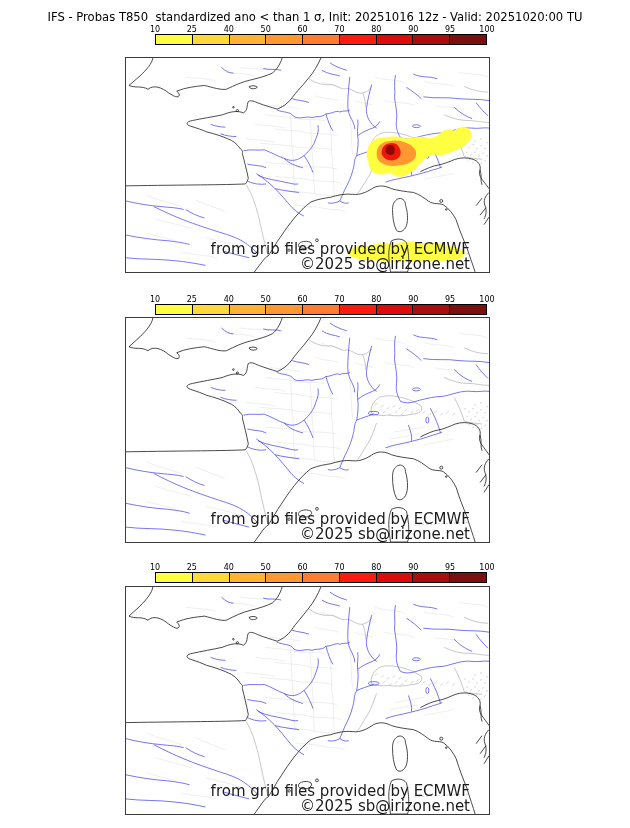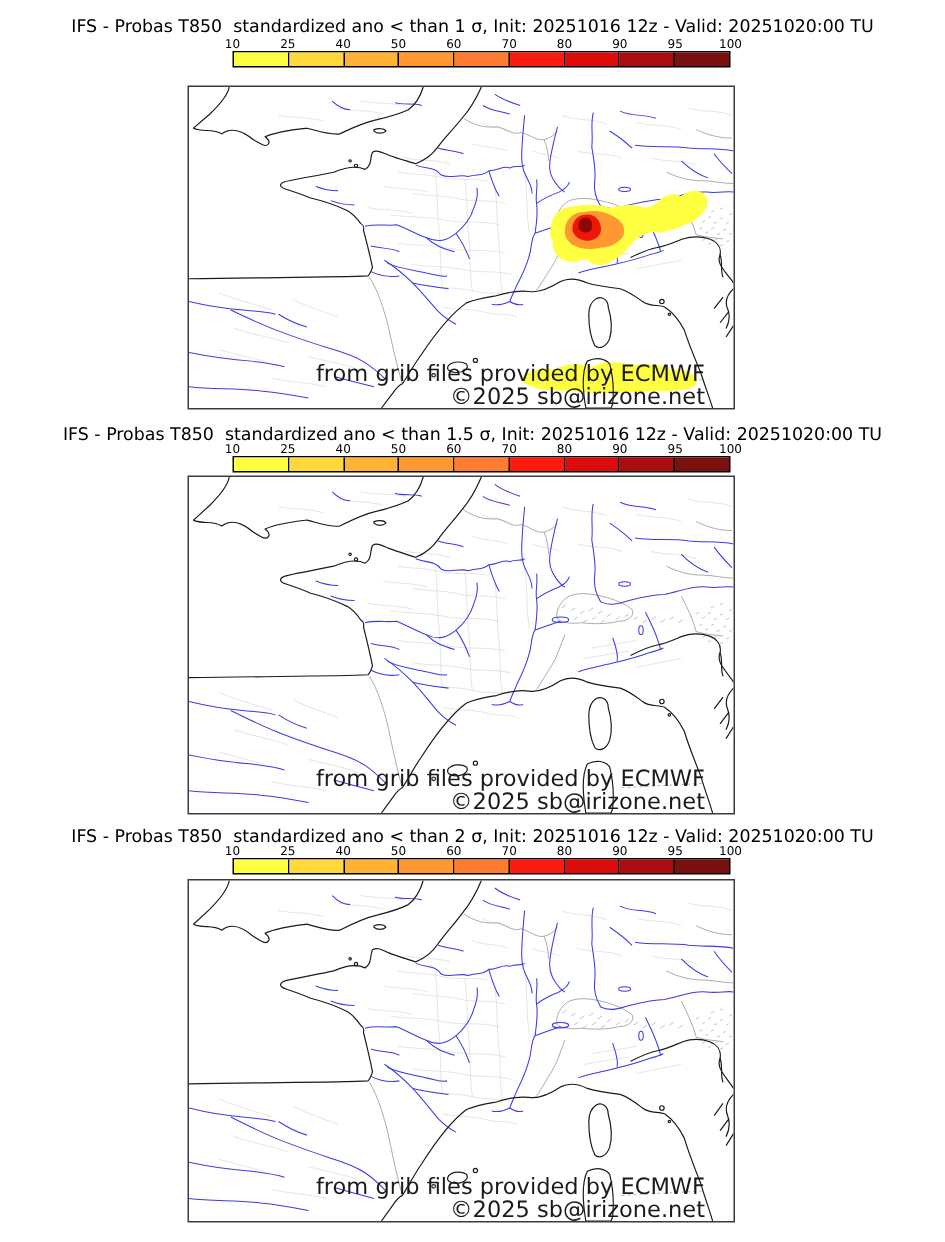--- a/index.html
+++ b/index.html
@@ -164,21 +164,20 @@
         <use href="#base-lines"></use>
         <use href="#shading-overlay"></use>
         <use href="#base-coast"></use>
       </svg>
       <div class="attr1">from grib files provided by ECMWF</div>
       <div class="attr2">©2025 sb@irizone.net</div>
     </div>
   </div>
 
   <div class="panel" style="top:283px;height:260px;">
-    <div class="title">IFS - Probas T850  standardized ano &lt; than 1.5 σ, Init: 20251016 12z - Valid: 20251020:00 TU</div>
     <div class="ticks" style="top:12px;">
         <span style="left: 0%;">10</span>
         <span style="left: 11.1111%;">25</span>
         <span style="left: 22.2222%;">40</span>
         <span style="left: 33.3333%;">50</span>
         <span style="left: 44.4444%;">60</span>
         <span style="left: 55.5556%;">70</span>
         <span style="left: 66.6667%;">80</span>
         <span style="left: 77.7778%;">90</span>
         <span style="left: 88.8889%;">95</span>
@@ -199,21 +198,20 @@
       <svg viewBox="0 0 365 226" preserveAspectRatio="none">
         <use href="#base-lines"></use>
         <use href="#base-coast"></use>
       </svg>
       <div class="attr1">from grib files provided by ECMWF</div>
       <div class="attr2">©2025 sb@irizone.net</div>
     </div>
   </div>
 
   <div class="panel" style="top:551px;height:264px;">
-    <div class="title">IFS - Probas T850  standardized ano &lt; than 2 σ, Init: 20251016 12z - Valid: 20251020:00 TU</div>
     <div class="ticks" style="top:12px;">
         <span style="left: 0%;">10</span>
         <span style="left: 11.1111%;">25</span>
         <span style="left: 22.2222%;">40</span>
         <span style="left: 33.3333%;">50</span>
         <span style="left: 44.4444%;">60</span>
         <span style="left: 55.5556%;">70</span>
         <span style="left: 66.6667%;">80</span>
         <span style="left: 77.7778%;">90</span>
         <span style="left: 88.8889%;">95</span>

